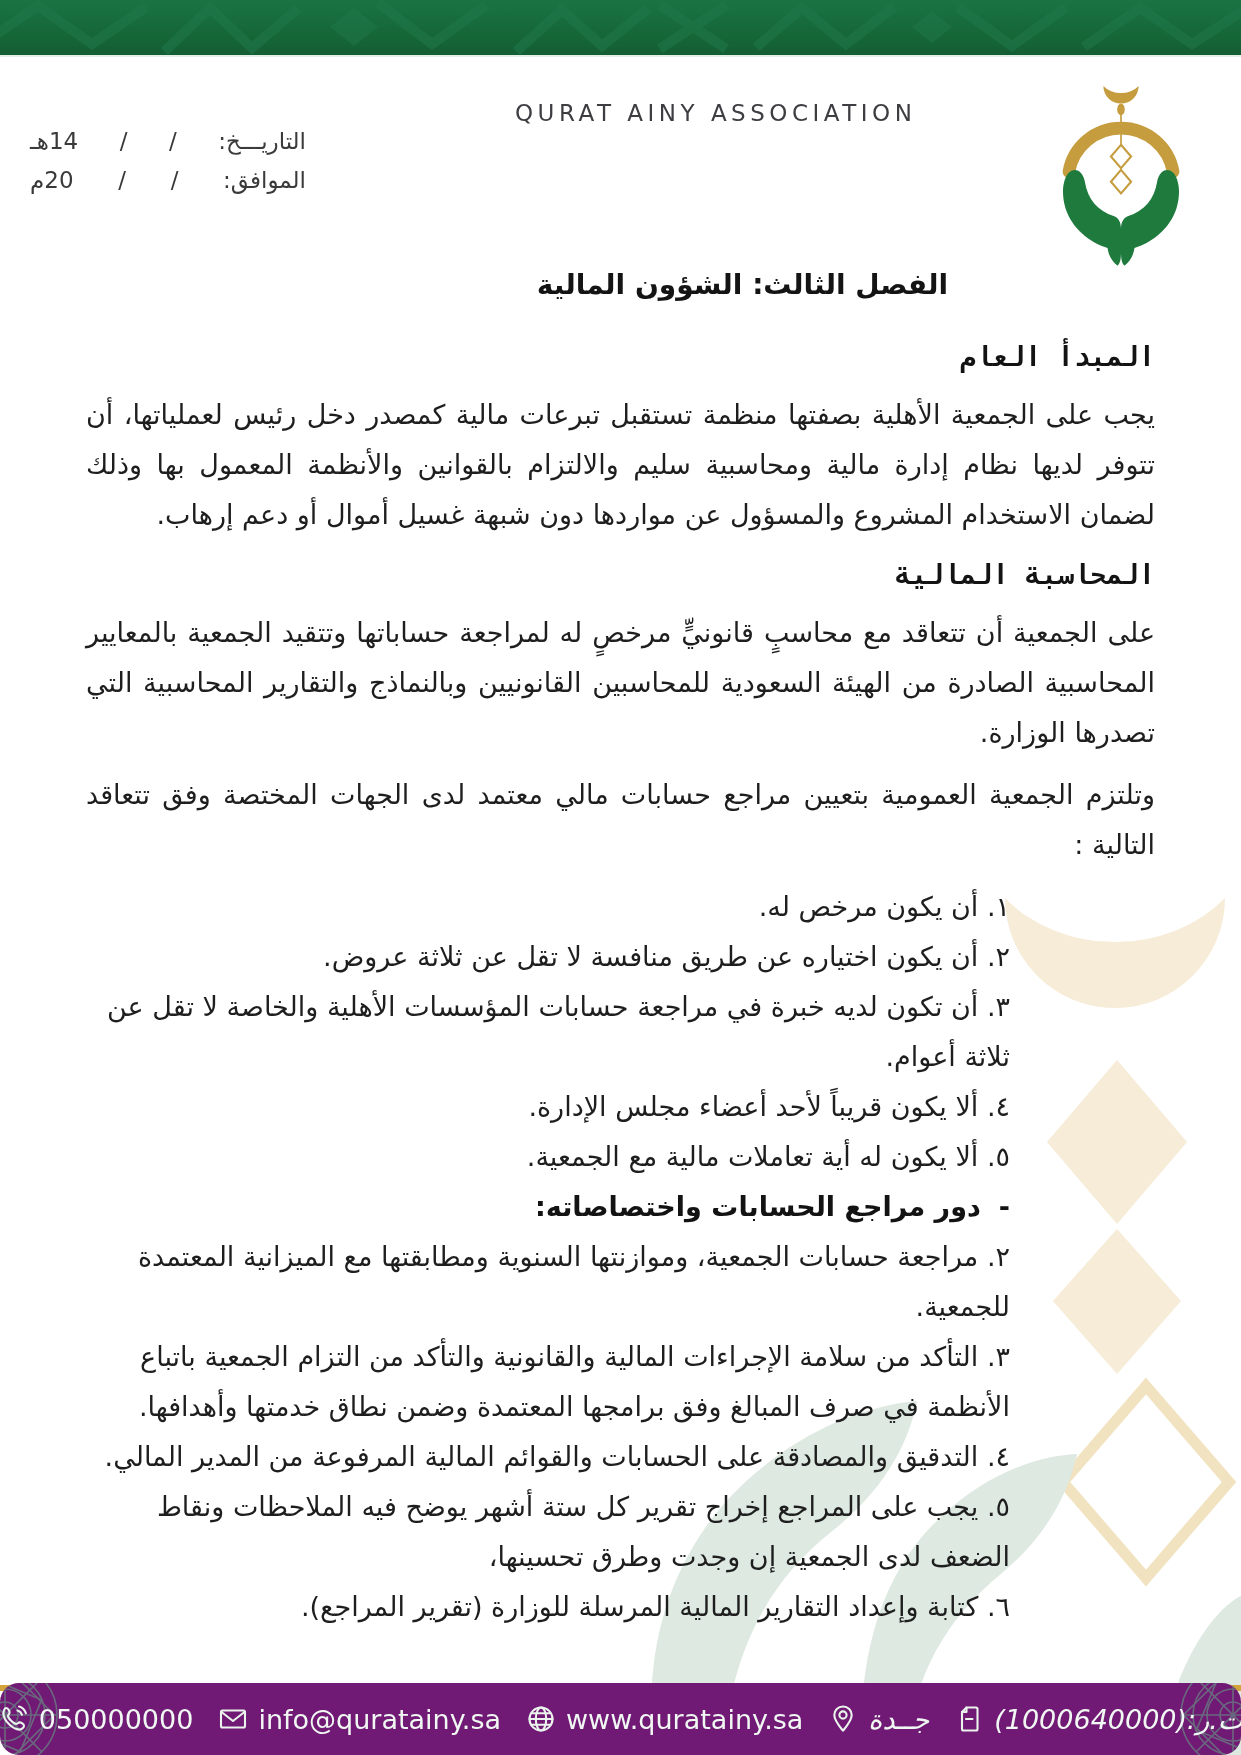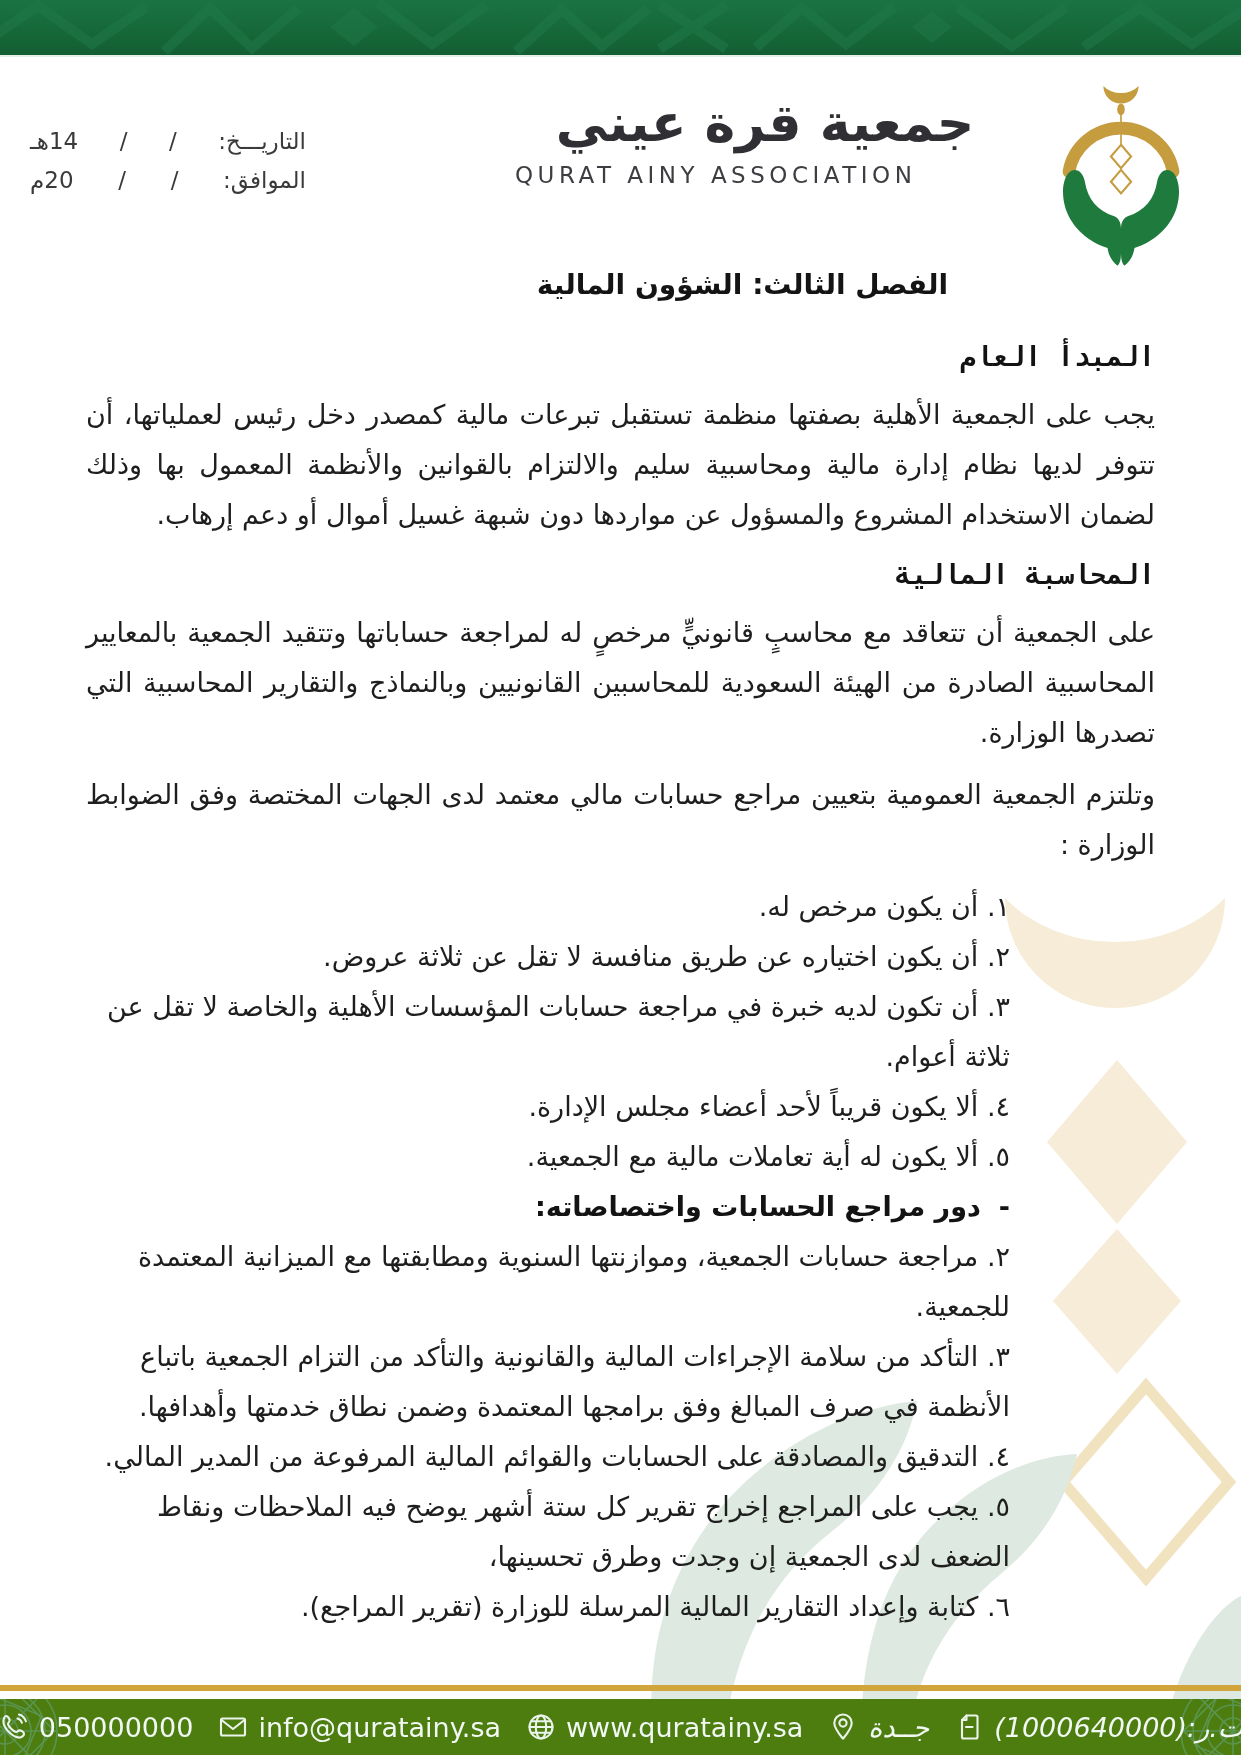--- a/index.html
+++ b/index.html
@@ -54,22 +54,22 @@
   .list { padding-left:0; padding-right:0; }
   .list-item { padding-right:145px; }
   .role-head { display:flex; direction:rtl; gap:18px; padding-right:145px; font-weight:700; color:#131313; }
 
   
   .footer-goldline {
     position:absolute; left:0; right:0; bottom:64px; height:6px;
     background:#d2a43c; z-index:3;
   }
   .footer {
-    position:absolute; left:0; right:0; bottom:0; height:56px;
-    background:#4d7c0f; z-index:3; overflow:hidden;
+    position:absolute; left:0; right:0; bottom:0; height:72px;
+    background:#701a75; z-index:3; overflow:hidden;border-radius:19px;
   }
   .footer-orn { position:absolute; top:-28px; opacity:0.55; }
   .footer-orn.left { left:-55px; }
   .footer-orn.right { right:-52px; }
   .contact-row {
     position:absolute; inset:0; display:flex; align-items:center; justify-content:center;
     gap:24px; color:#f1f8f3; font-size:27px; white-space:nowrap;
   }
   .contact-item { display:flex; align-items:center; gap:9px; }
   .contact-item .txt { direction:ltr; }
@@ -115,21 +115,20 @@
       <path d="M96,240 C90,236 85,228 84,219 C62,212 42,196 34,172 C29,156 30,138 38,129 C46,122 55,128 57,140 C60,160 72,175 92,181 C97,183 100,188 100,196 L100,224 C100,232 99,237 96,240 Z"></path>
       <path d="M84,198 C71,190 63,178 60,163 C69,174 81,182 94,186 C92,191 88,195 84,198 Z"></path>
       <g transform="translate(200,0) scale(-1,1)">
         <path d="M96,240 C90,236 85,228 84,219 C62,212 42,196 34,172 C29,156 30,138 38,129 C46,122 55,128 57,140 C60,160 72,175 92,181 C97,183 100,188 100,196 L100,224 C100,232 99,237 96,240 Z"></path>
         <path d="M84,198 C71,190 63,178 60,163 C69,174 81,182 94,186 C92,191 88,195 84,198 Z"></path>
       </g>
     </g>
   </svg>
 
   <div class="logo-text">
-    <div class="logo-ar">جمعية قرة عيني</div>
     <div class="logo-en">QURAT AINY ASSOCIATION</div>
   </div>
 
   <div class="dates">
     <div class="date-row">
       <span>التاريـــخ:</span>
       <span>/</span>
       <span>/</span>
       <span>14هـ</span>
     </div>
@@ -155,21 +154,21 @@
 
   <div class="content">
     <div class="doc-title">الفصل الثالث: الشؤون المالية</div>
 
     <div class="h-sec">المبدأ العام</div>
     <div class="para">يجب على الجمعية الأهلية بصفتها منظمة تستقبل تبرعات مالية كمصدر دخل رئيس لعملياتها، أن تتوفر لديها نظام إدارة مالية ومحاسبية سليم والالتزام بالقوانين والأنظمة المعمول بها وذلك لضمان الاستخدام المشروع والمسؤول عن مواردها دون شبهة غسيل أموال أو دعم إرهاب.</div>
 
     <div class="h-sec">المحاسبة المالية</div>
     <div class="para">على الجمعية أن تتعاقد مع محاسبٍ قانونيٍّ مرخصٍ له لمراجعة حساباتها وتتقيد الجمعية بالمعايير المحاسبية الصادرة من الهيئة السعودية للمحاسبين القانونيين وبالنماذج والتقارير المحاسبية التي تصدرها الوزارة.</div>
 
-    <div class="para">وتلتزم الجمعية العمومية بتعيين مراجع حسابات مالي معتمد لدى الجهات المختصة وفق الضوابط الوزارة :</div>
+    <div class="para">وتلتزم الجمعية العمومية بتعيين مراجع حسابات مالي معتمد لدى الجهات المختصة وفق تتعاقد التالية :</div>
 
     <div class="list">
       <div class="list-item">١. أن يكون مرخص له.</div>
       <div class="list-item">٢. أن يكون اختياره عن طريق منافسة لا تقل عن ثلاثة عروض.</div>
       <div class="list-item">٣. أن تكون لديه خبرة في مراجعة حسابات المؤسسات الأهلية والخاصة لا تقل عن ثلاثة أعوام.</div>
       <div class="list-item">٤. ألا يكون قريباً لأحد أعضاء مجلس الإدارة.</div>
       <div class="list-item">٥. ألا يكون له أية تعاملات مالية مع الجمعية.</div>
     </div>
 
     <div class="role-head">

